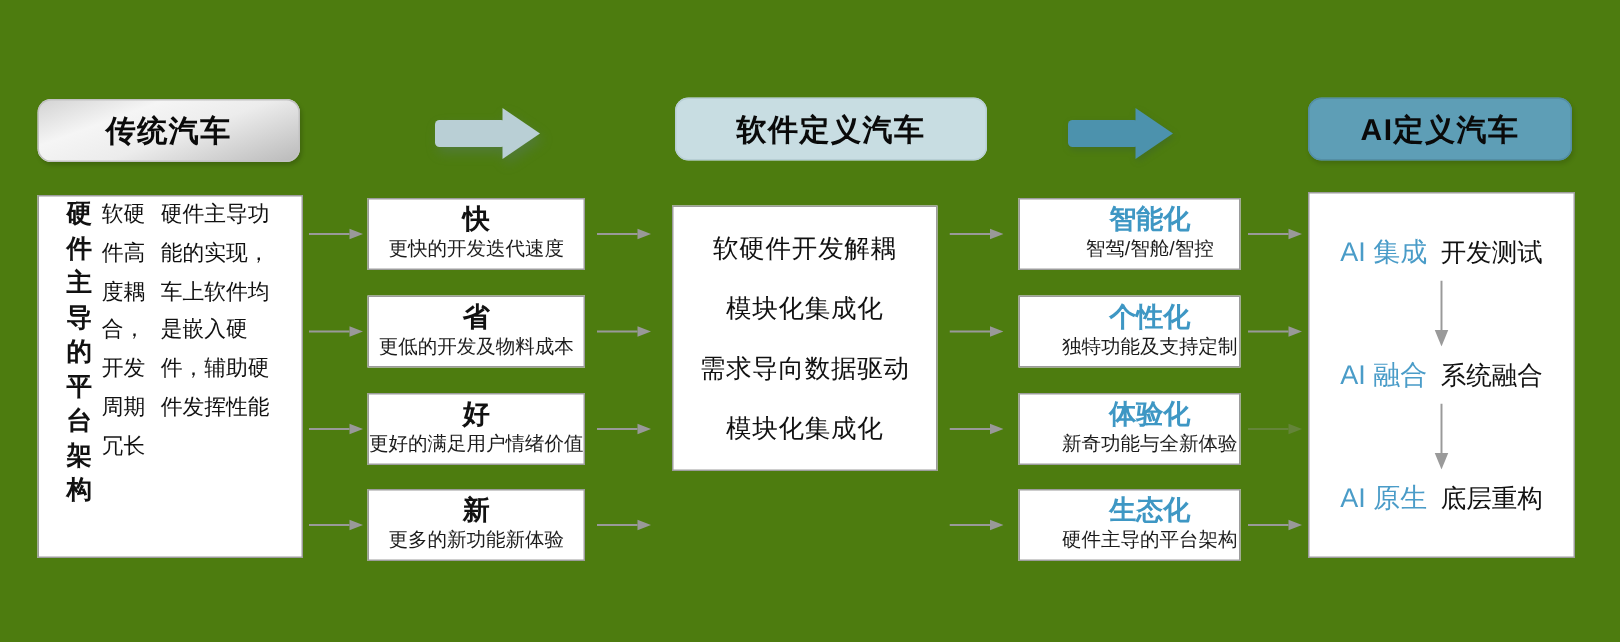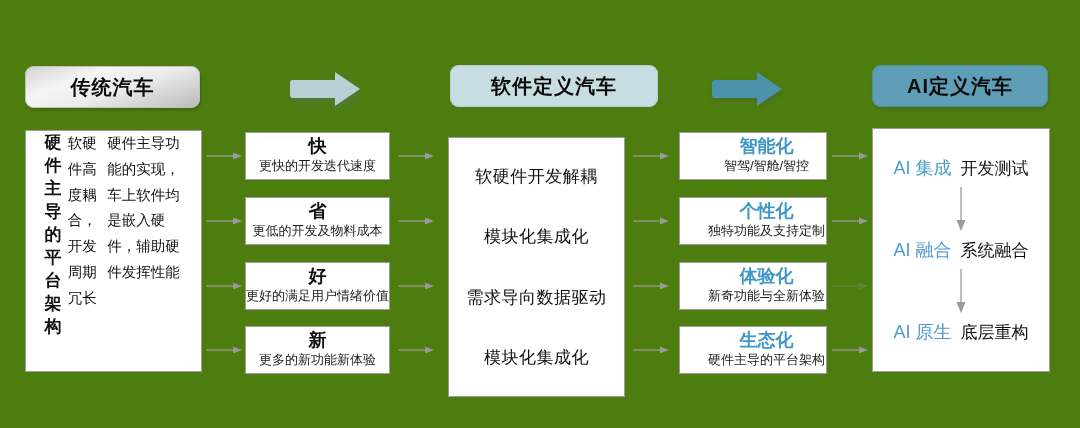--- a/index.html
+++ b/index.html
@@ -32,21 +32,21 @@
   .cell{
     width:145px;height:48px;display:flex;flex-direction:column;align-items:center;justify-content:center;
     text-align:center;
   }
   .cell .t{font-size:18px;font-weight:bold;line-height:1.05;}
   .cell .d{font-size:13px;margin-top:2px;color:#1c1c1c;}
   .col2 .cell{position:absolute;left:245px;}
   .col4 .cell{position:absolute;left:679px;width:148px;padding-left:27px;}
   .col4 .cell .t{color:#3e97c4;}
   .r1{top:132px;} .r2{top:197px;} .r3{top:262px;} .r4{top:326px;}
-  .box-sw{left:448px;top:137px;width:177px;height:260px;display:flex;flex-direction:column;justify-content:space-around;align-items:center;padding:8px 0;}
+  .box-sw{left:448px;top:137px;width:177px;height:177px;display:flex;flex-direction:column;justify-content:space-around;align-items:center;padding:8px 0;}
   .box-sw .item{font-size:17px;letter-spacing:.5px;}
   .box-ai{left:872px;top:128px;width:178px;height:244px;display:flex;flex-direction:column;align-items:center;justify-content:center;}
   .stage{display:flex;align-items:baseline;gap:9px;white-space:nowrap;}
   .stage .a{font-size:18px;color:#4a9cc8;}
   .stage .d{font-size:17px;color:#111;}
   
   .sarrow{position:absolute;width:36px;height:10px;}
   .sarrow.faded{opacity:.3;}
   .ac1{left:206px;} .ac2{left:398px;} .ac3{left:633px;} .ac4{left:832px;}
   .ay1{top:151px;} .ay2{top:216px;} .ay3{top:281px;} .ay4{top:345px;}

